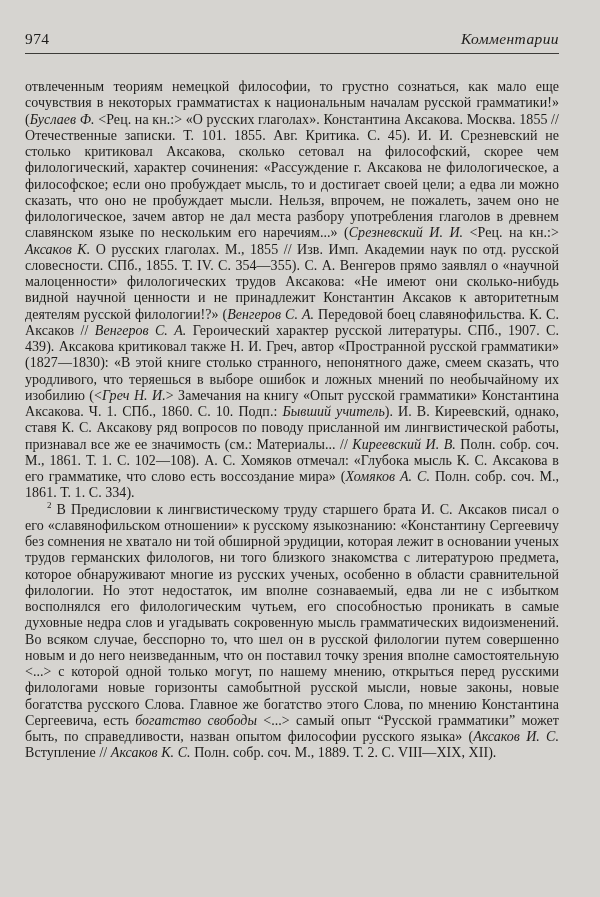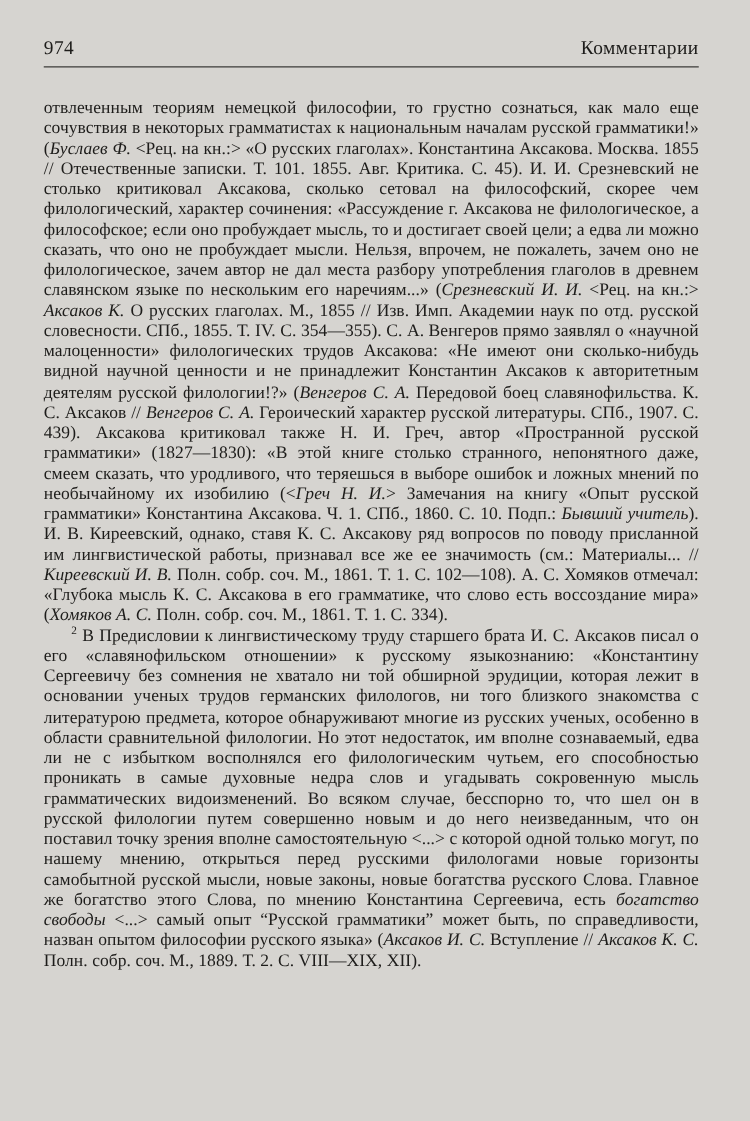--- a/index.html
+++ b/index.html
@@ -13,30 +13,30 @@
     height: 897px;
     overflow: hidden;
     background: var(--bg);
     color: var(--fg);
     font-family: "Liberation Serif", "DejaVu Serif", serif;
   }
   .page {
     box-sizing: border-box;
     width: 594px;
     height: 897px;
-    padding: 30px 35px 0 35px;
+    padding: 30px 35px 0 25px;
   }
   .running-head {
     display: flex;
     justify-content: space-between;
     align-items: baseline;
     font-size: 15.5px;
     letter-spacing: 0.4px;
   }
-  .running-title { }
+  .running-title { font-style: italic; }
   .rule {
     border-top: 1px solid var(--rule);
     margin-top: 5px;
     height: 0;
   }
   .text-block {
     margin-top: 25px;
     font-size: 14px;
     line-height: 16.25px;
     text-align: justify;

